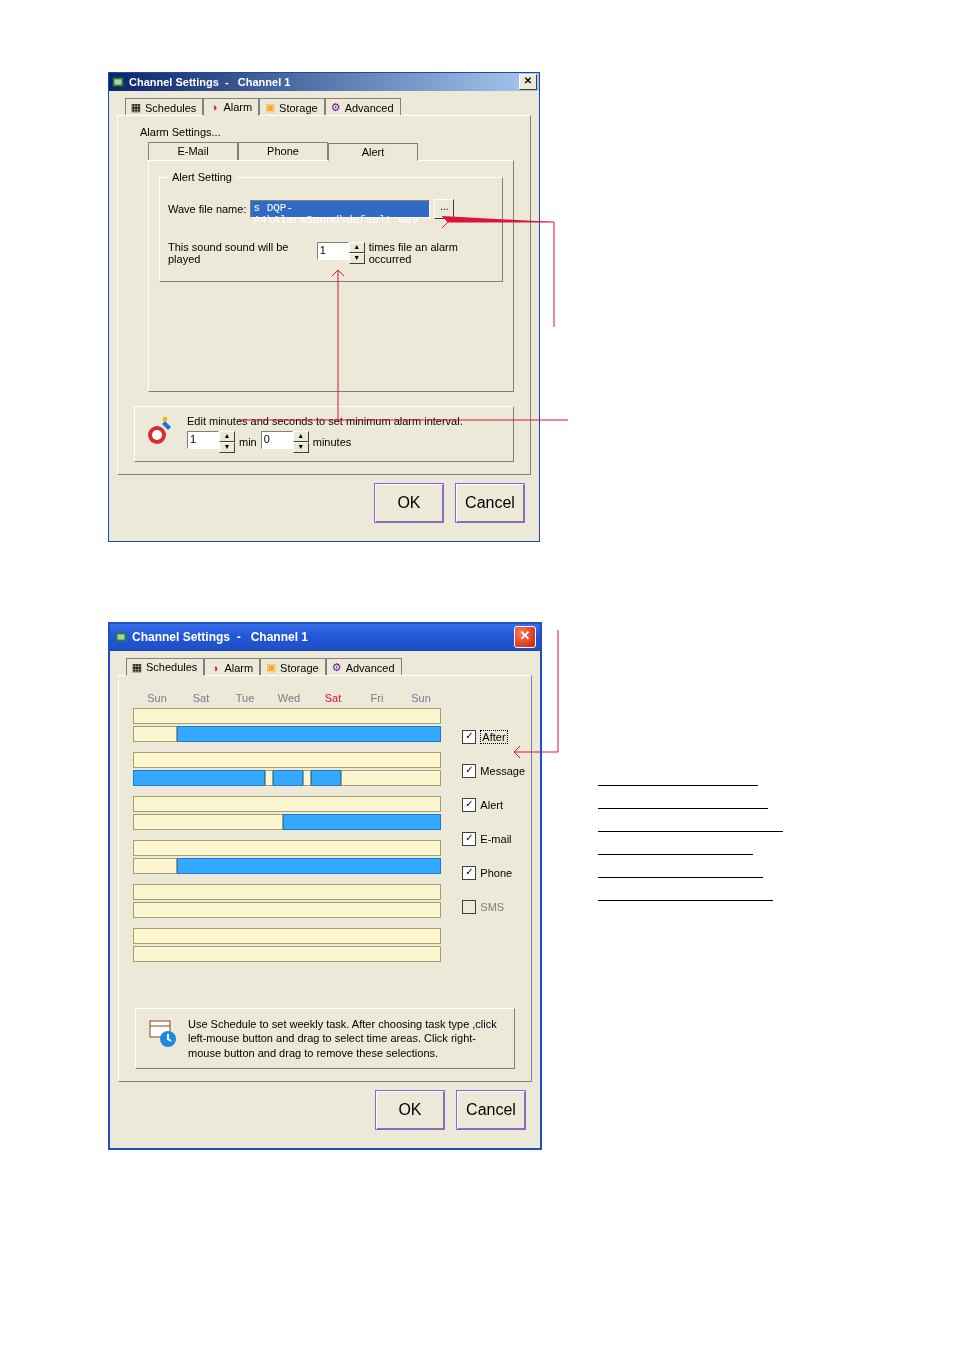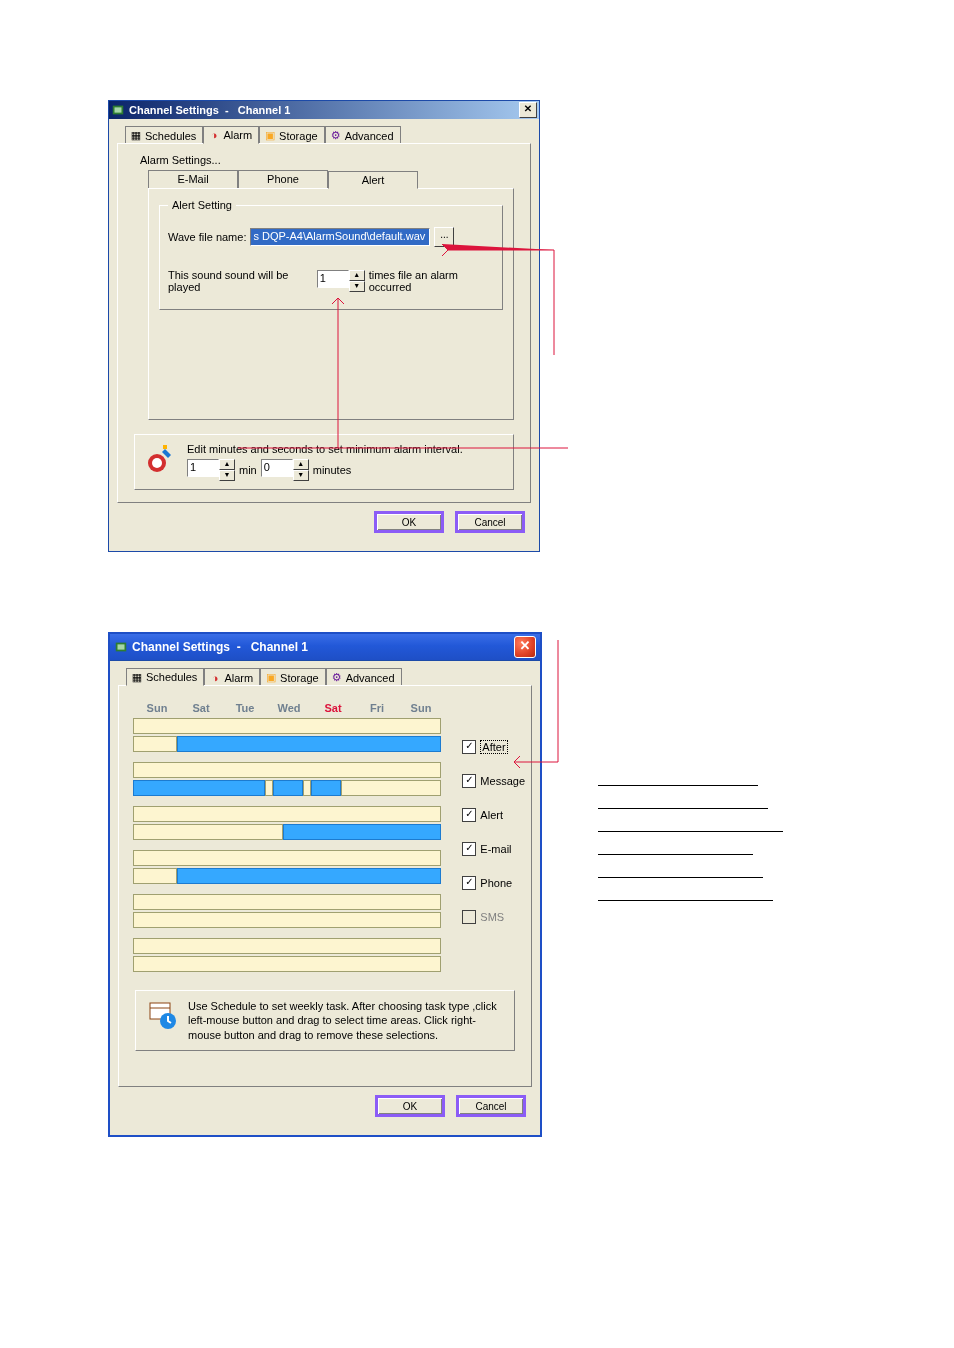--- a/index.html
+++ b/index.html
@@ -3,21 +3,21 @@
 <meta charset="utf-8">
 <style>
   body {
     margin: 0;
     padding: 0;
     background: #ffffff;
     font-family: Tahoma, Arial, sans-serif;
     font-size: 11px;
     width: 954px;
   }
-  .page { padding: 100px 0 0 108px; }
+  .page { padding: 72px 0 0 108px; }
   .dialog {
     background: #ece9d8;
     border: 1px solid #1c4aa8;
     width: 430px;
     position: relative;
   }
   .titlebar-classic {
     height: 18px;
     background: linear-gradient(to right,#0a246a,#a6caf0);
     color: #fff;
@@ -93,33 +93,33 @@
   }
   .spin { display:flex; }
   .spin .txt { width:26px; text-align:left;}
   .spin-btns { display:flex; flex-direction:column; }
   .spin-b {
     width:14px;height:9px;border:1px solid #fff;border-right-color:#404040;border-bottom-color:#404040;
     background:#ece9d8;font-size:7px;line-height:7px;text-align:center;cursor:pointer;
   }
   .footer { text-align:right; padding:8px 6px 10px 0; }
   .btn {
-    width:70px;height:22px;border:3px solid #8b5cf6;background:#ece9d8;
-    font-size:10px;cursor:pointer; margin-left:8px;
+    width:70px;height:40px;border:1px solid #8b5cf6;background:#ece9d8;
+    font-size:16px;cursor:pointer; margin-left:8px;
     box-shadow: inset 1px 1px 0 #fff, inset -1px -1px 0 #808080;
   }
   .infobox {
     display:flex; gap:10px; align-items:flex-start;
     border:1px solid #fff; border-right-color:#808080; border-bottom-color:#808080;
     padding:8px 10px; margin:14px 6px 0 6px;
   }
   .icon32 { width:32px;height:32px;flex-shrink:0;}
   .icon32 svg{width:32px;height:32px;}
   .sched-head { display:flex; padding:0 2px; margin:8px 4px 4px 4px;}
-  .sched-head div { width:44px; text-align:center; font-size:11px; font-weight:bold; color:#708090;}
+  .sched-head div { width:44px; text-align:center; font-size:11px; font-weight:normal; color:#708090;}
   .sched-head div.today { color:#dc143c;}
   .sched-grid { margin:0 4px;}
   .sched-row { display:flex; height:16px; margin-bottom:2px; }
   .sched-row .cell { width:44px; height:16px; }
   .yellowish { background:#fdf5d0; box-shadow: inset 0 0 0 1px #a0a070;}
   .blue { background:#35a8ff; border:1px solid #1c7bd0; box-sizing:border-box;}
   .options { position:absolute; right:6px; top:54px; display:flex; flex-direction:column; gap:20px; font-size:11px;}
   .opt { display:flex; align-items:center; gap:4px; cursor:pointer;}
   .opt.dis { color:#808080; }
   .cb { width:12px;height:12px;border:1px solid #404040; background:#fff; font-size:10px; line-height:10px; text-align:center;}
@@ -174,21 +174,21 @@
       <div class="innertabs">
         <div class="innertab"><span>E-Mail</span></div>
         <div class="innertab"><span>Phone</span></div>
         <div class="innertab active"><span>Alert</span></div>
       </div>
       <div class="innerpane">
         <fieldset class="group">
           <legend>Alert Setting</legend>
           <div class="row">
             <span>Wave file name:</span>
-            <span class="txt sel" style="width:174px;">s DQP-A4\AlarmSound\default.wav</span>
+            <span class="txt sel" style="width:174px;font-family:Liberation Mono, monospace;">s DQP-A4\AlarmSound\default.wav</span>
             <div class="btn-sm">...</div>
           </div>
           <div class="row" style="margin-top:22px;">
             <span>This sound sound will be played</span>
             <div class="spin">
               <span class="txt">1</span>
               <div class="spin-btns">
                       <div class="spin-b">▲</div>
                       <div class="spin-b">▼</div>
                     </div>
@@ -369,21 +369,21 @@
         <div class="opt">
                 <div class="cb">✓</div>
                 <span>Phone</span>
               </div>
         <div class="opt dis">
                 <div class="cb dis"></div>
                 <span>SMS</span>
               </div>
       </div>
 
-      <div class="infobox" style="margin-top:18px;">
+      <div class="infobox" style="margin-top:46px;">
         <div class="icon32">
           <svg viewBox="0 0 32 32">
                   <rect x="4" y="4" width="20" height="16" fill="#fff" stroke="#8b4513" stroke-width="1"></rect>
                   <line x1="4" y1="9" x2="24" y2="9" stroke="#8b4513"></line>
                   <circle cx="22" cy="22" r="8" fill="#1e88e5"></circle>
                   <path d="M22 17 v5 l3 2" stroke="#fff" stroke-width="2" fill="none"></path>
                 </svg>
         </div>
         <div style="line-height:1.3;">Use Schedule to set weekly task. After choosing task type ,click left-mouse  button and drag to select time areas. Click right-mouse button and drag to remove these selections.</div>
       </div>

